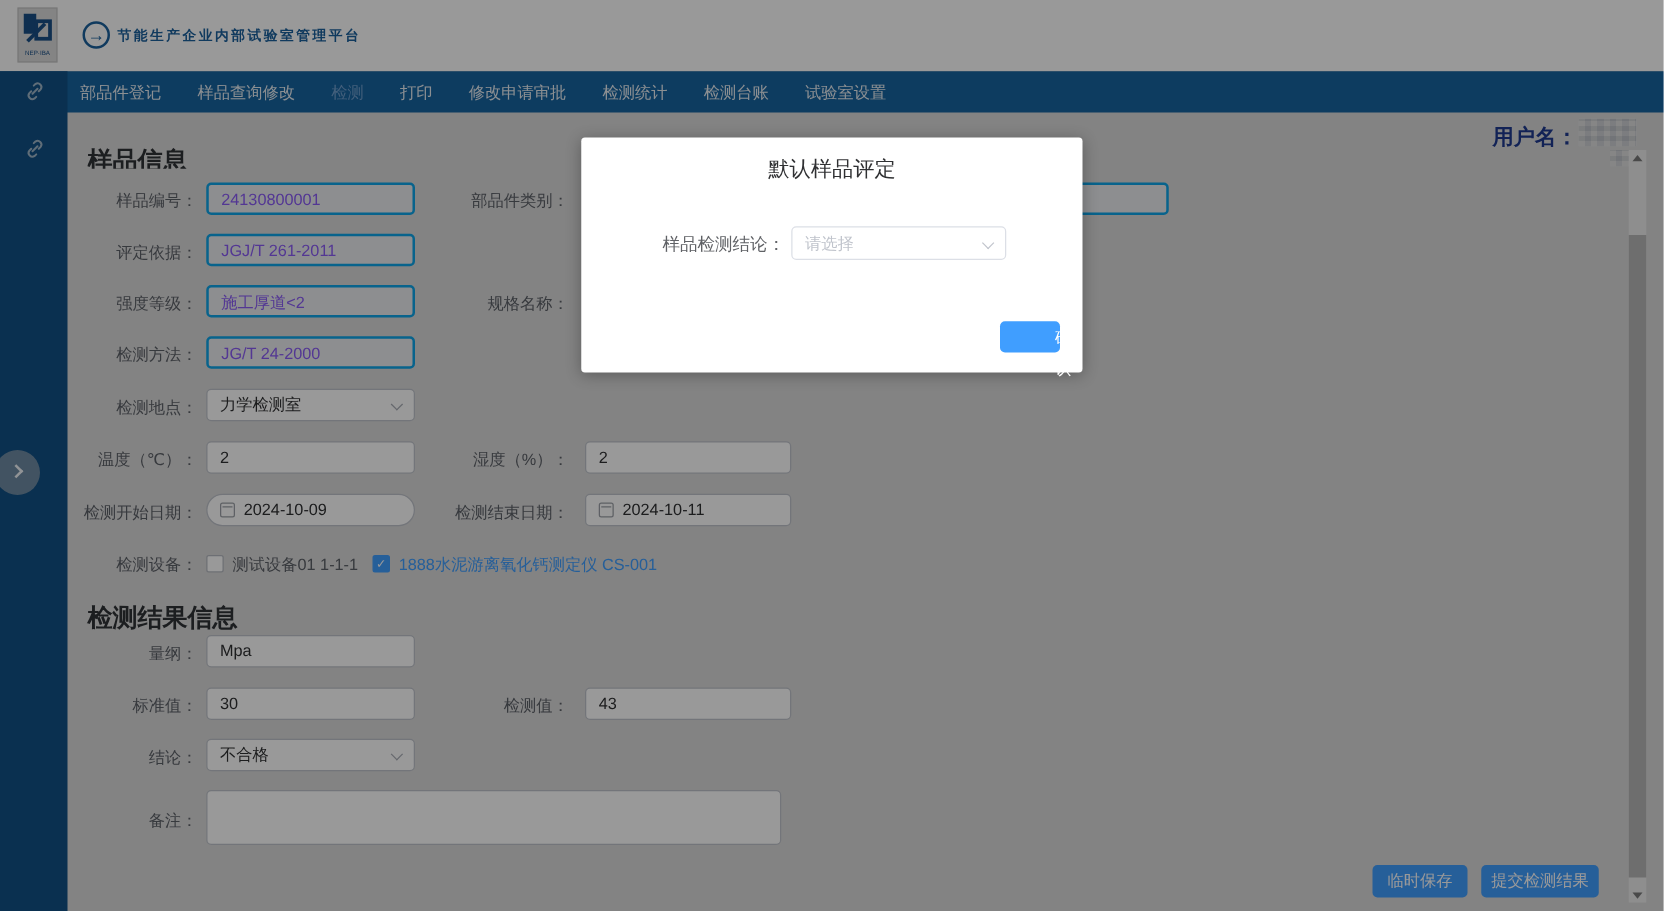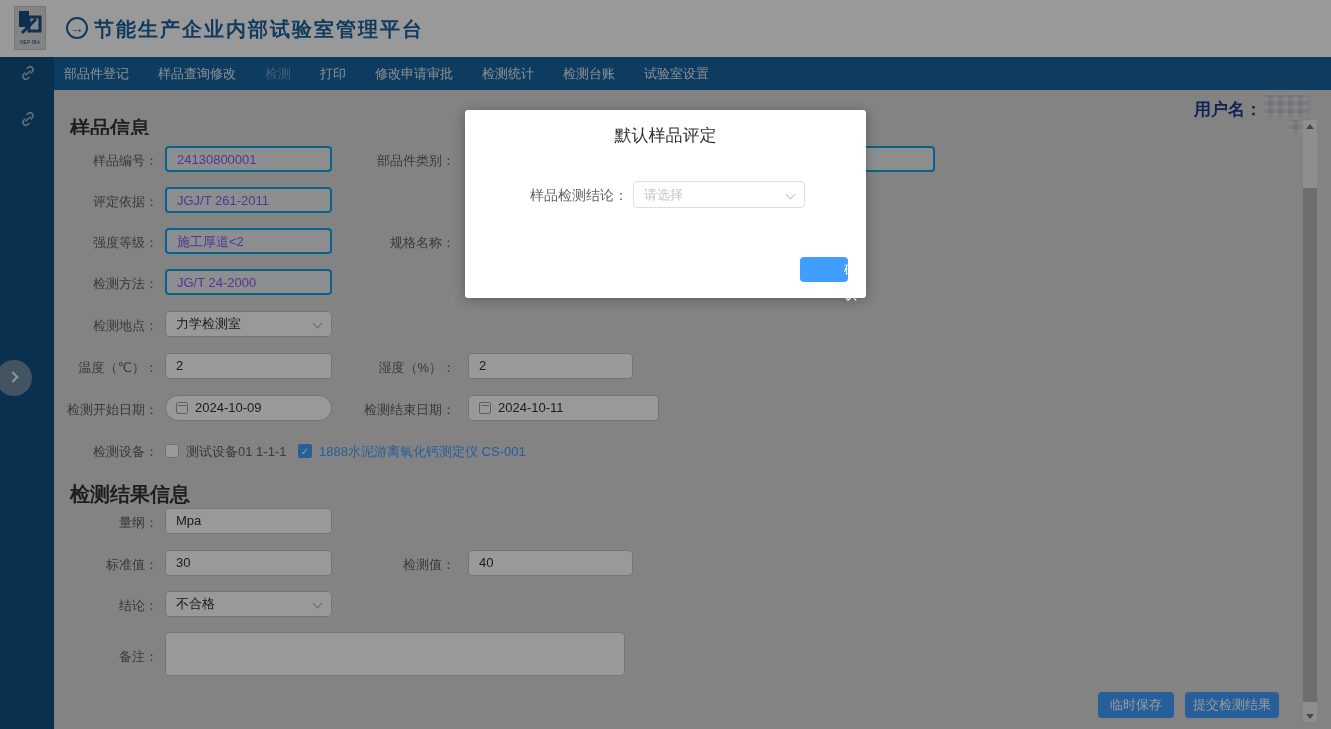--- a/index.html
+++ b/index.html
@@ -6,21 +6,21 @@
   html,body { width:1331px; height:729px; }
   body { font-family:"Liberation Sans","DejaVu Sans",sans-serif; font-size:13px; }
   .page { position:relative; width:1331px; height:729px; background:#dadada; overflow:hidden; }
   .abs { position:absolute; }
 
   
   .topbar { left:0; top:0; width:1331px; height:57px; background:#ffffff; }
   .logo { left:14px; top:6px; width:32px; height:44px; background:#dcdcdc; border:1px solid #c7c7c7; display:flex; align-items:center; justify-content:center; }
   .brand-arrow { left:66px; top:17px; width:22px; height:22px; border:2px solid #1c619d; border-radius:50%;
                  color:#1c619d; font-size:14px; font-weight:bold; line-height:18px; text-align:center; }
-  .brand-title { left:94px; top:17px; height:24px; line-height:24px; font-size:20px; font-weight:bold; color:#1c619d; letter-spacing:2px; }
+  .brand-title { left:94px; top:17px; height:24px; line-height:24px; font-size:11px; font-weight:bold; color:#1c619d; letter-spacing:2px; }
 
   
   .navbar { left:0; top:57px; width:1331px; height:33px; background:#1764a0; display:flex; align-items:center; padding-left:64px; gap:29px; }
   .nav-item { color:#e8eef3; font-size:13px; cursor:pointer; white-space:nowrap; }
   .nav-item.active { color:#6f9fce; }
 
   
   .sidebar { left:0; top:57px; width:54px; height:672px; background:#115085; }
   .side-icon { position:absolute; left:19px; width:18px; height:18px; color:#9fb6c9; }
   .expander { position:absolute; left:-4px; top:303px; width:36px; height:36px; border-radius:50%; background:#6f8ba3; }
@@ -149,39 +149,39 @@
   </div>
 
   <div class="abs lbl" style="left:24px;top:359px;">温度（℃）：</div>
   <div class="abs inp editable" style="left:165px;top:353px;width:167px;">2</div>
   <div class="abs lbl" style="left:321px;top:359px;">湿度（%）：</div>
   <div class="abs inp editable" style="left:468px;top:353px;width:165px;">2</div>
 
   <div class="abs lbl" style="left:24px;top:401px;">检测开始日期：</div>
   <div class="abs inp editable" style="left:165px;top:395px;width:167px;border-radius:13px;"><span class="cal-icon"></span><span>2024-10-09</span></div>
   <div class="abs lbl" style="left:321px;top:401px;">检测结束日期：</div>
-  <div class="abs inp editable" style="left:468px;top:395px;width:191px;"><span class="cal-icon"></span><span>2024-10-11</span></div>
+  <div class="abs inp editable" style="left:468px;top:395px;width:165px;"><span class="cal-icon"></span><span>2024-10-11</span></div>
 
   <div class="abs lbl" style="left:24px;top:443px;">检测设备：</div>
   <div class="abs checkbox unchecked" style="left:165px;top:444px;"></div>
   <div class="abs cb-text" style="left:186px;top:443px;">测试设备01 1-1-1</div>
   <div class="abs checkbox checked" style="left:298px;top:444px;">
       <span class="check-glyph"></span>
     </div>
   <div class="abs link-text" style="left:319px;top:443px;">1888水泥游离氧化钙测定仪 CS-001</div>
 
   <div class="abs sec-title" style="left:70px;top:481px;">检测结果信息</div>
 
   <div class="abs lbl" style="left:24px;top:514px;">量纲：</div>
   <div class="abs inp editable" style="left:165px;top:508px;width:167px;">Mpa</div>
 
   <div class="abs lbl" style="left:24px;top:556px;">标准值：</div>
   <div class="abs inp editable" style="left:165px;top:550px;width:167px;">30</div>
   <div class="abs lbl" style="left:321px;top:556px;">检测值：</div>
-  <div class="abs inp editable" style="left:468px;top:550px;width:165px;">40</div>
+  <div class="abs inp editable" style="left:468px;top:550px;width:165px;">43</div>
 
   <div class="abs lbl" style="left:24px;top:597px;">结论：</div>
   <div class="inp select" style="left:165px;top:591px;width:167px;">
     <span>不合格</span>
     <span class="chev-down"></span>
   </div>
 
   <div class="abs lbl" style="left:24px;top:648px;">备注：</div>
   <div class="abs textarea" style="left:165px;top:632px;width:460px;height:44px;"></div>
 

